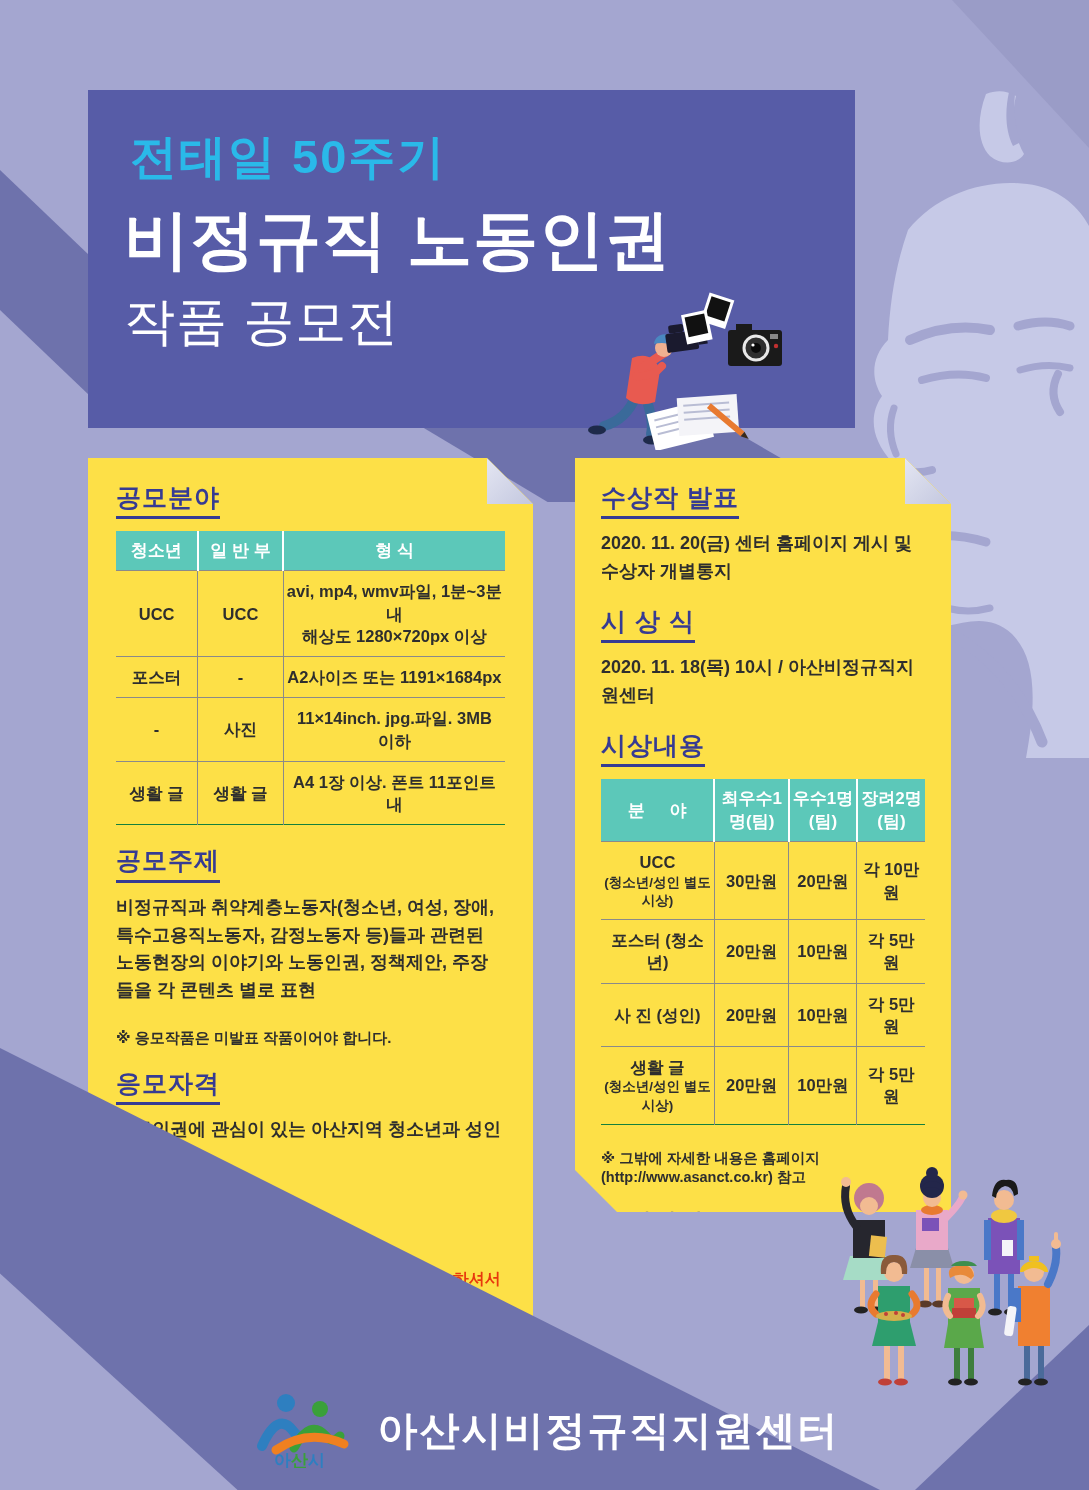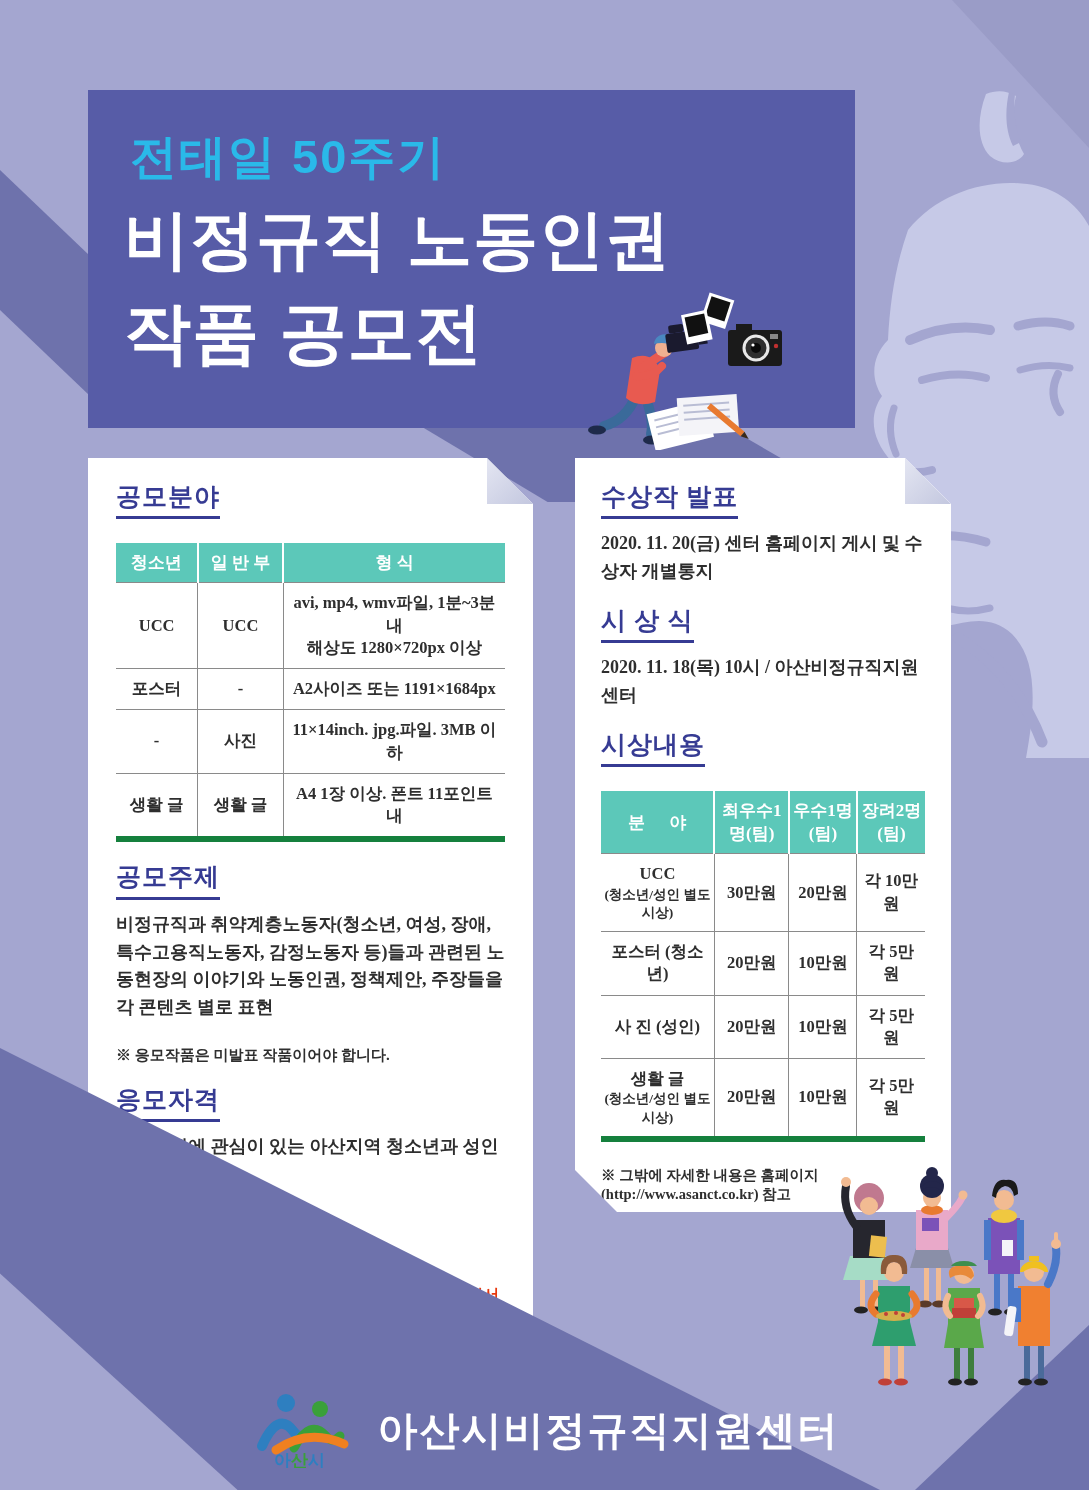--- a/index.html
+++ b/index.html
@@ -13,41 +13,41 @@
   .stripe{position:absolute;background:#6e72ac;}
   .stripe-tl{left:0;top:170px;width:90px;height:226px;clip-path:polygon(0 0,100% 38%,100% 100%,0 62%);}
   .corner-tr{left:952px;top:0;width:137px;height:148px;background:#9a9cc7;clip-path:polygon(0 0,100% 0,100% 100%);}
   .platform{left:415px;top:428px;width:442px;height:74px;clip-path:polygon(2% 0,71% 0,100% 100%,30% 100%);}
   .band-bl{left:0;top:1048px;width:880px;height:442px;clip-path:polygon(0 0,100% 100%,27% 100%,0 51%);}
   .corner-br{left:915px;top:1325px;width:174px;height:165px;clip-path:polygon(100% 0,100% 100%,0 100%);}
   
   .title-box{position:absolute;left:88px;top:90px;width:767px;height:338px;background:#575ca7;}
   .title-sub{position:absolute;left:42px;top:36px;font-size:47px;font-weight:bold;color:#2ab9e9;letter-spacing:2px;}
   .title-l1{position:absolute;left:36px;top:106px;font-size:65px;font-weight:bold;color:#ffffff;letter-spacing:1px;}
-  .title-l2{position:absolute;left:36px;top:198px;font-size:67px;font-weight:bold;color:#ffffff;letter-spacing:1px;}
-  
-  .card{position:absolute;background:#ffffff;overflow:hidden;
-    clip-path:polygon(0 0,calc(100% - 46px) 0,100% 46px,100% 100%,42px 100%,0 calc(100% - 42px));font-family:Liberation Serif, serif;}
+  .title-l2{position:absolute;left:36px;top:198px;font-size:51px;font-weight:normal;color:#ffffff;letter-spacing:1px;}
+  
+  .card{position:absolute;background:#fde047;overflow:hidden;
+    clip-path:polygon(0 0,calc(100% - 46px) 0,100% 46px,100% 100%,42px 100%,0 calc(100% - 42px));}
   .card-left{left:88px;top:458px;width:445px;height:903px;padding:26px 28px;}
   .card-right{left:575px;top:458px;width:376px;height:754px;padding:26px 26px;}
   .fold{position:absolute;top:0;right:0;width:46px;height:46px;
     clip-path:polygon(0 0,100% 100%,0 100%);
     background:linear-gradient(135deg,#e4e6f2 0%,#c3c7df 100%);}
   .section-h{display:inline-block;color:#363b93;font-size:25px;font-weight:bold;letter-spacing:1px;
     border-bottom:3px solid #363b93;padding-bottom:6px;line-height:1.05;}
   .h-wide{word-spacing:20px;}
   .sec{margin-top:22px;}
   .sec-first{margin-top:0;}
   .body-t{font-size:18px;font-weight:bold;color:#2e2e2e;line-height:1.55;margin-top:11px;}
   .note-t{font-size:15px;font-weight:bold;color:#2e2e2e;margin-top:24px;}
   .red-note{font-size:16px;font-weight:bold;color:#e8380d;margin-left:6px;letter-spacing:0;}
   .small-t{font-size:14px;font-weight:bold;color:#2e2e2e;}
   .pre{white-space:pre-line;}
   
-  table{width:100%;border-collapse:collapse;margin-top:24px;border-bottom:6px solid #15803d;}
+  table{width:100%;border-collapse:collapse;margin-top:12px;border-bottom:1px solid #15803d;}
   th{background:#5cc8b9;color:#fff;font-size:17px;font-weight:bold;padding:8px 2px;border-left:2px solid #fff;}
   th:first-child{border-left:none;}
   td{border-top:1px solid #8a8a8a;border-left:1px solid #8a8a8a;text-align:center;
      font-size:16.5px;font-weight:bold;color:#2e2e2e;padding:9px 3px;line-height:1.35;}
   td:first-child{border-left:none;}
   .cat-sub{display:block;font-size:13.5px;font-weight:bold;}
   
   .footer{position:absolute;left:0;top:1392px;width:100%;display:flex;justify-content:center;align-items:center;gap:16px;}
   .org-name{color:#ffffff;font-size:40px;font-weight:bold;letter-spacing:2px;}
   

